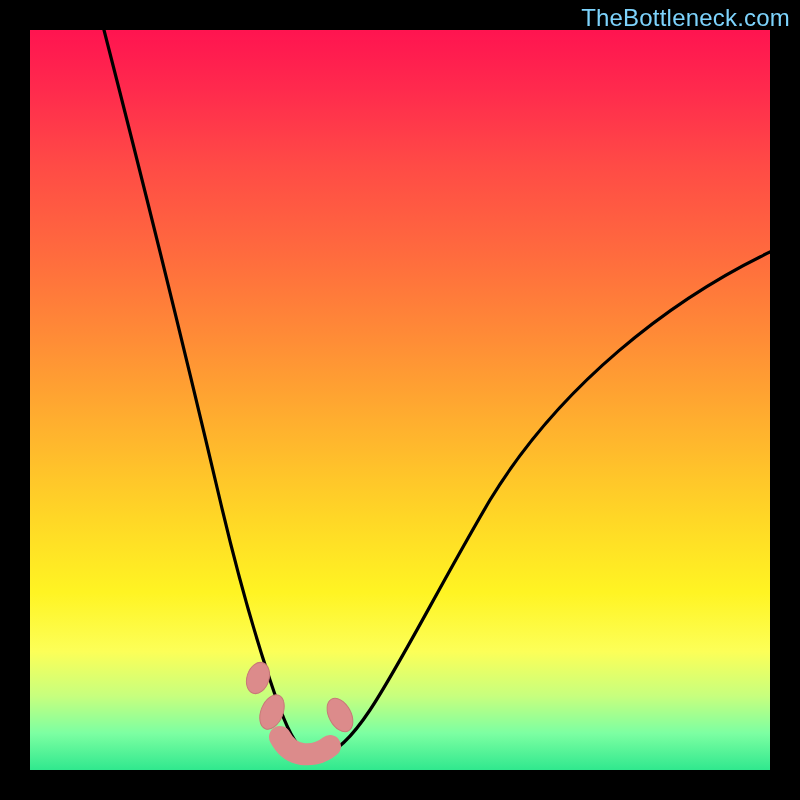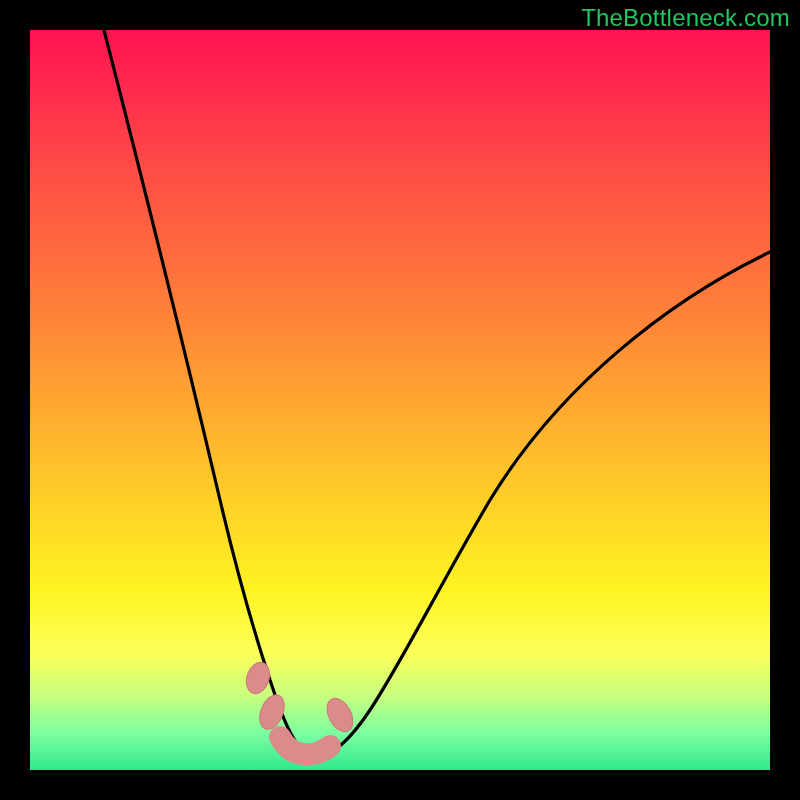--- a/index.html
+++ b/index.html
@@ -29,21 +29,21 @@
       #fcff58 84%,
       #c7ff7e 90%,
       #7dffa2 95%,
       #30e88e 100%
     );
   }
   .watermark {
     position: absolute;
     top: 4px;
     right: 10px;
-    color: #22c55e;
+    color: #7dd3fc;
     font-size: 24px;
     font-weight: 500;
     letter-spacing: 0.2px;
     z-index: 5;
   }
   svg.curves {
     position: absolute;
     left: 30px;
     top: 30px;
     width: 740px;

